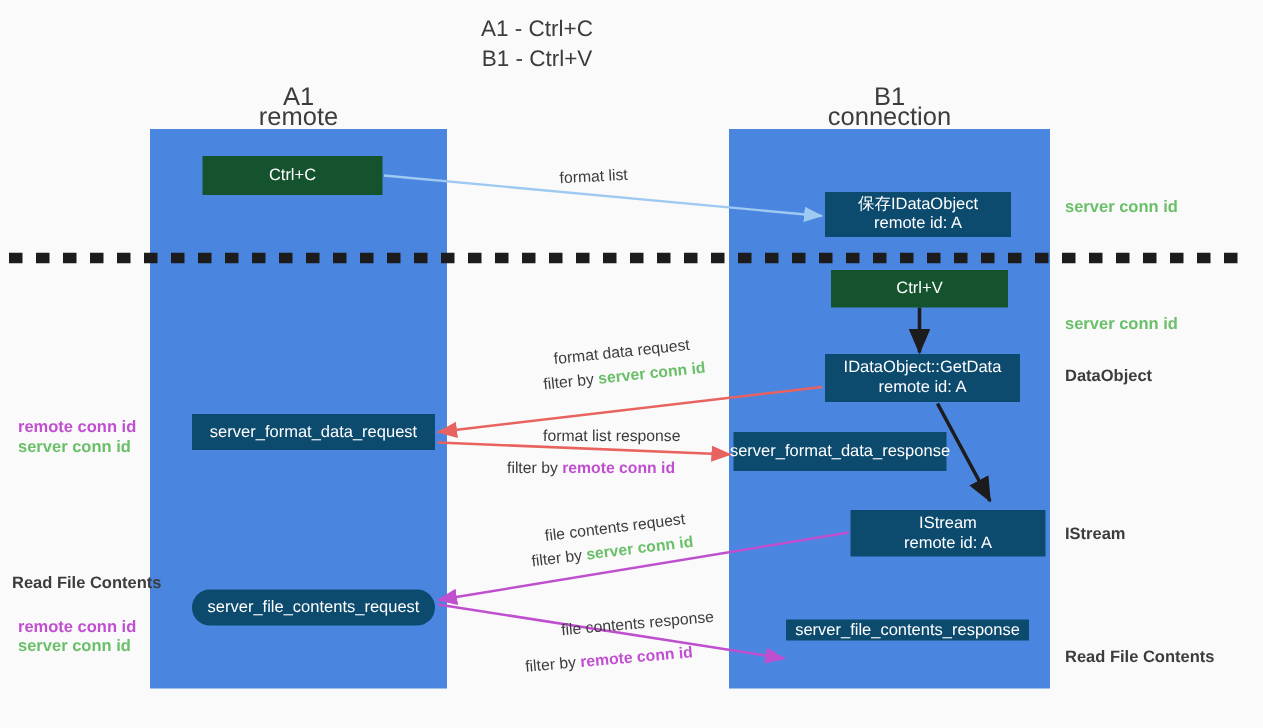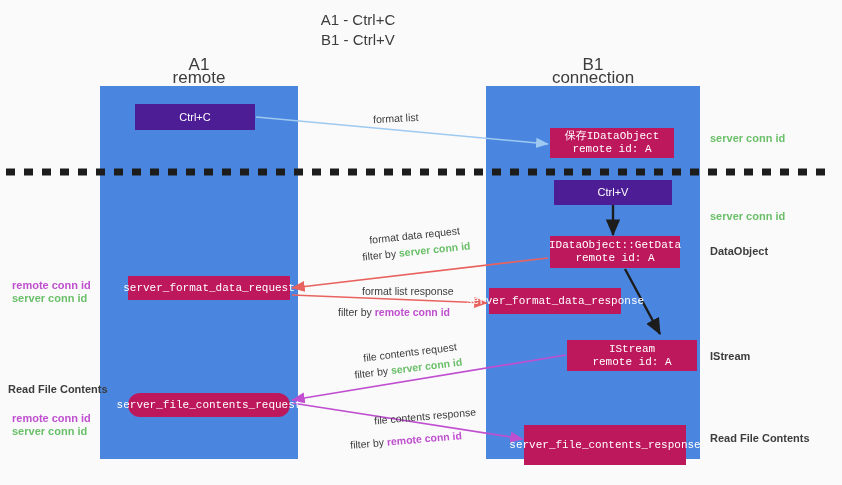--- a/index.html
+++ b/index.html
@@ -54,22 +54,22 @@
     color: #ffffff;
     font-size: 11px;
     line-height: 13px;
     display: flex;
     align-items: center;
     justify-content: center;
     text-align: center;
     white-space: pre-line;
     padding: 2px 4px;
   }
-  .box.green  { background: #4c1d95; }
-  .box.orange { background: #be185d; font-family: Liberation Mono, monospace; }
+  .box.green  { background: #14532d; }
+  .box.orange { background: #0c4a6e; }
 
   
   .side-label {
     font-size: 11px;
     line-height: 13px;
     color: #3c3c3c;
     white-space: pre-line;
     font-weight: bold;
   }
   .green-text  { color: #6abf69; font-weight: bold; }
@@ -145,28 +145,28 @@
   <div class="abs box orange" style="left:550px; top:128px; width:124px; height:30px;">保存IDataObject
 remote id: A</div>
 
   <div class="abs box green" style="left:554px; top:180px; width:118px; height:25px;">Ctrl+V</div>
 
   <div class="abs box orange" style="left:550px; top:236px; width:130px; height:32px;">IDataObject::GetData
 remote id: A</div>
 
   <div class="abs box orange" style="left:128px; top:276px; width:162px; height:24px;">server_format_data_request</div>
 
-  <div class="abs box orange" style="left:489px; top:288px; width:132px; height:26px;">server_format_data_response</div>
+  <div class="abs box orange" style="left:489px; top:288px; width:142px; height:26px;">server_format_data_response</div>
 
   <div class="abs box orange" style="left:567px; top:340px; width:130px; height:31px;">IStream
 remote id: A</div>
 
   <div class="abs box orange" style="left:128px; top:393px; width:162px; height:24px;border-radius:12px;">server_file_contents_request</div>
 
-  <div class="abs box orange" style="left:524px; top:425px; width:162px; height:40px;">server_file_contents_response</div>
+  <div class="abs box orange" style="left:524px; top:413px; width:162px; height:14px;">server_file_contents_response</div>
 
   <div class="abs side-label green-text" style="left:710px; top:132px;">server conn id</div>
   <div class="abs side-label green-text" style="left:710px; top:210px;">server conn id</div>
   <div class="abs side-label plain-text" style="left:710px; top:245px;">DataObject</div>
   <div class="abs side-label plain-text" style="left:710px; top:350px;">IStream</div>
   <div class="abs side-label plain-text" style="left:710px; top:432px;">Read File Contents</div>
 
   <div class="abs side-label purple-text" style="left:12px; top:279px;">remote conn id</div>
   <div class="abs side-label green-text" style="left:12px; top:292px;">server conn id</div>
 

